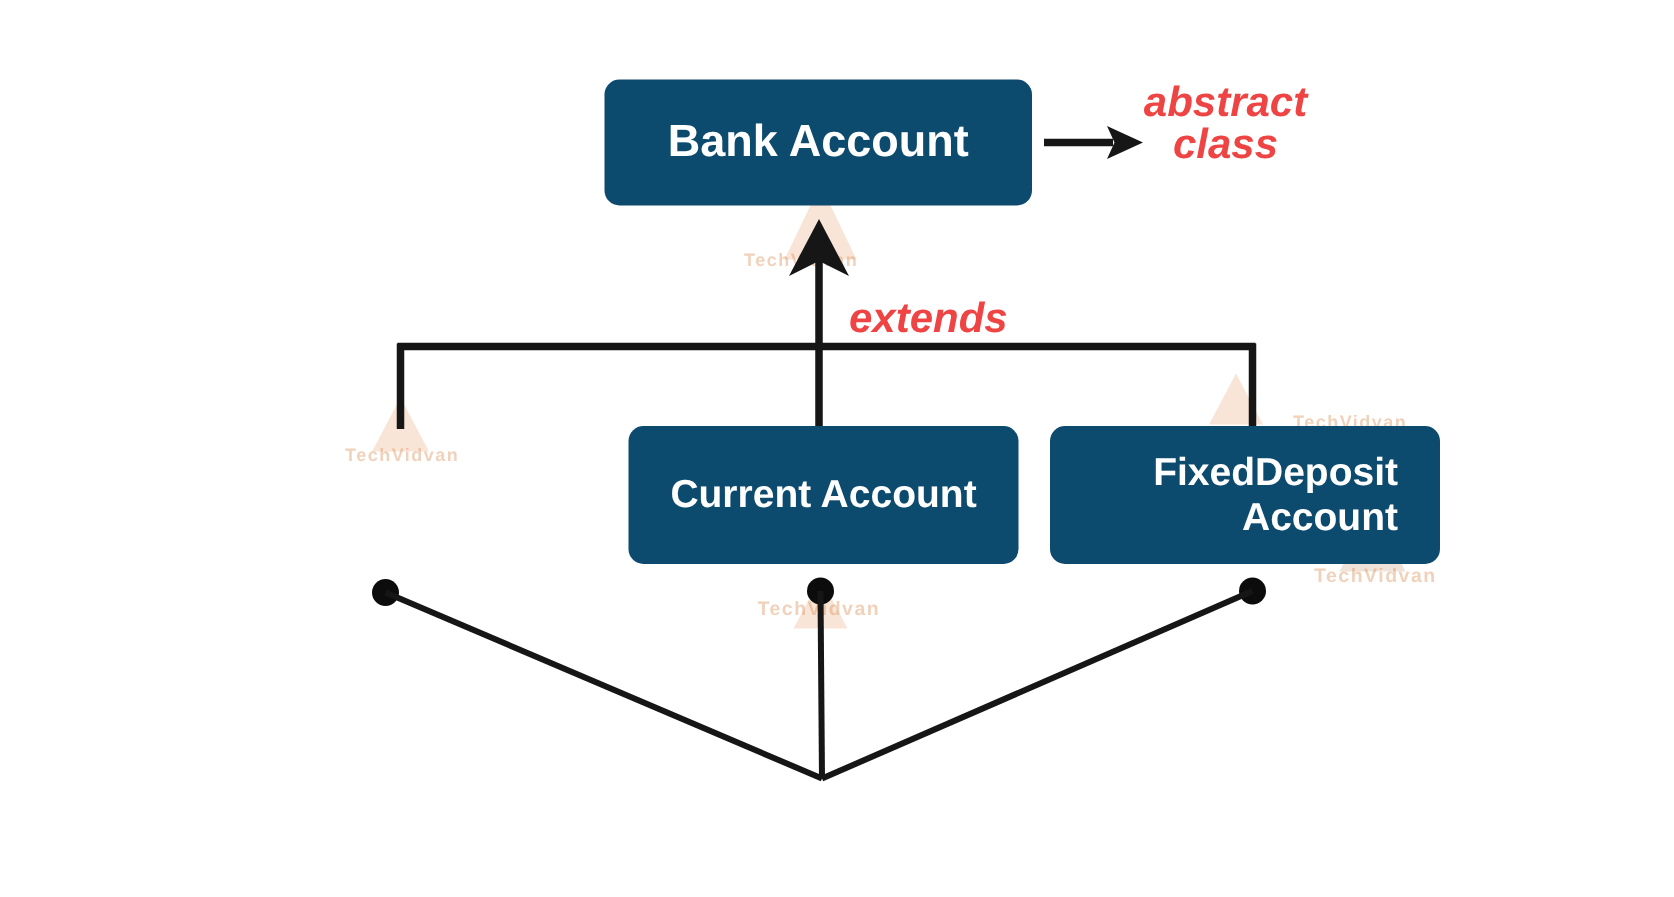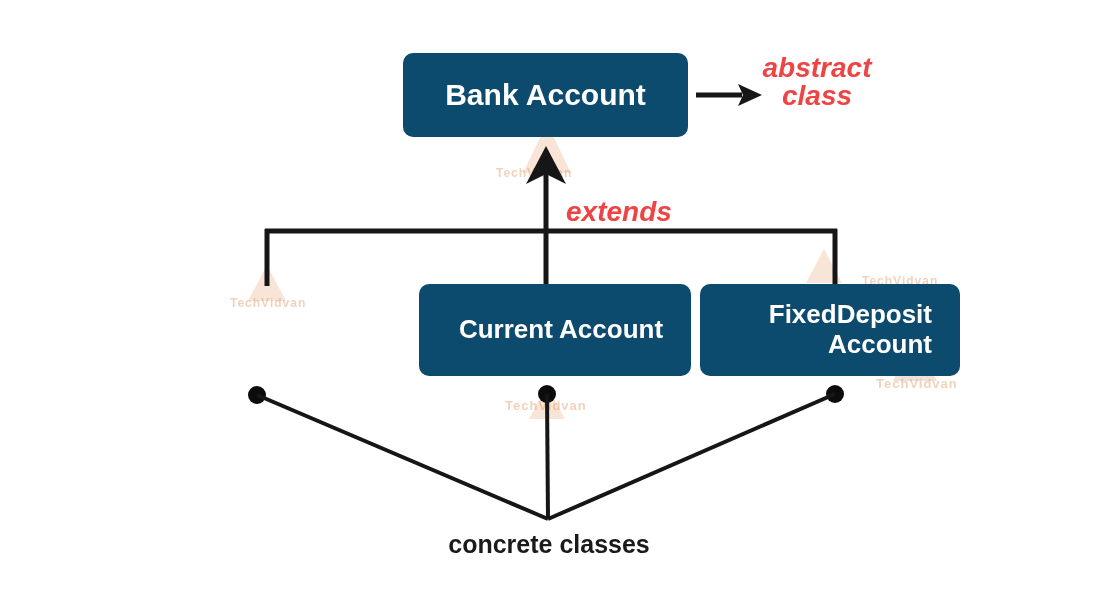--- a/index.html
+++ b/index.html
@@ -19,21 +19,21 @@
     color: #ffffff;
     font-weight: bold;
     display: flex;
     align-items: center;
     justify-content: center;
     text-align: center;
     line-height: 1.15;
   }
   .box-top    { left: 403px; top: 53px;  width: 285px; height: 84px; font-size: 30px; }
   .box-saving { left: 138px; top: 284px; width: 259px; height: 92px; font-size: 26px; }
-  .box-current{ left: 419px; top: 284px; width: 260px; height: 92px; font-size: 26px; padding-left: 12px; }
+  .box-current{ left: 419px; top: 284px; width: 260px; height: 92px; font-size: 26px; }
   .box-fixed  { left: 700px; top: 284px; width: 260px; height: 92px; font-size: 26px; padding: 0 28px; box-sizing: border-box; text-align: right; }
   .annotation {
     position: absolute;
     color: #ef4444;
     font-style: italic;
     font-weight: 700;
     font-size: 28px;
   }
   .abstract-label {
     left: 758px; top: 54px; width: 118px;
@@ -116,15 +116,14 @@
   </div>
 
   <div class="class-box box-fixed">
     <span>FixedDeposit Account</span>
   </div>
 
   <div class="annotation abstract-label">abstract class</div>
 
   <div class="annotation extends-label">extends</div>
 
-  <div class="concrete-label">concrete classes</div>
 
 </div>
 
 </body></html>

